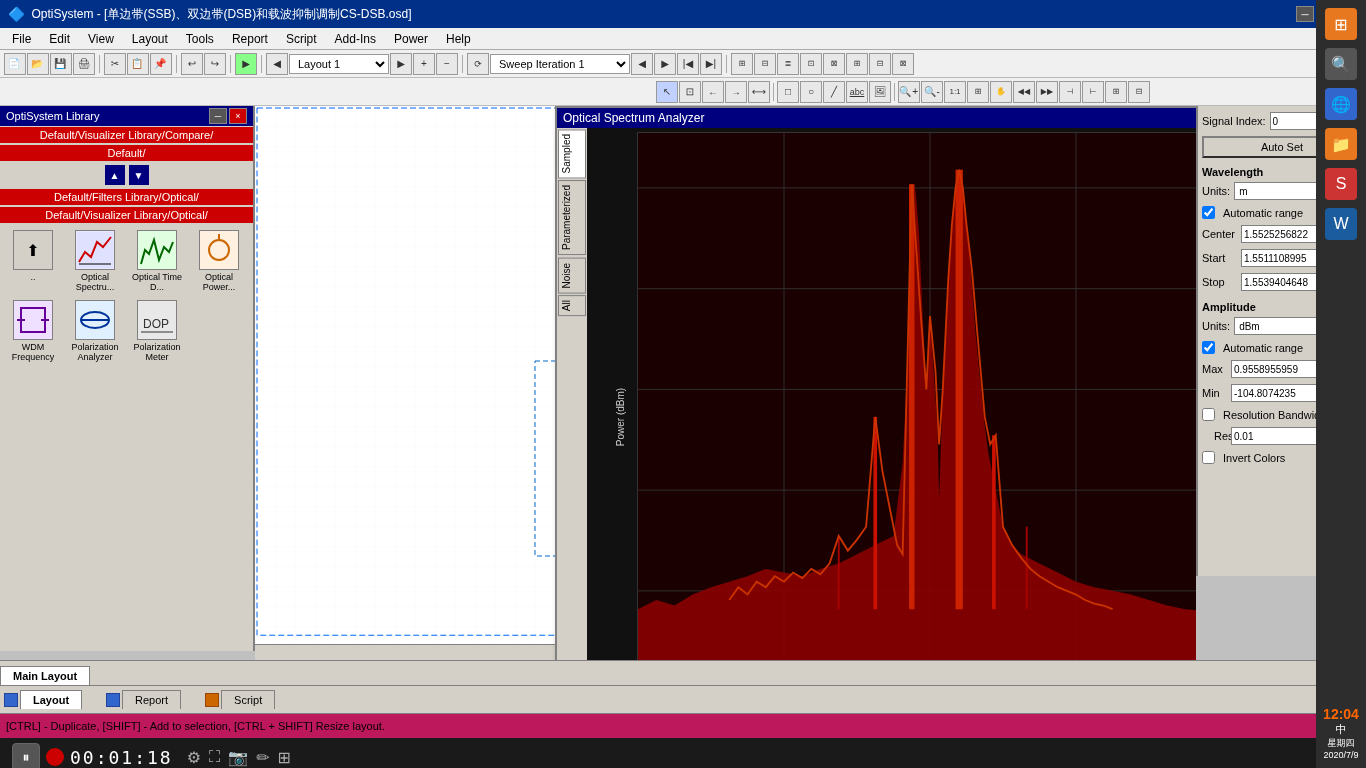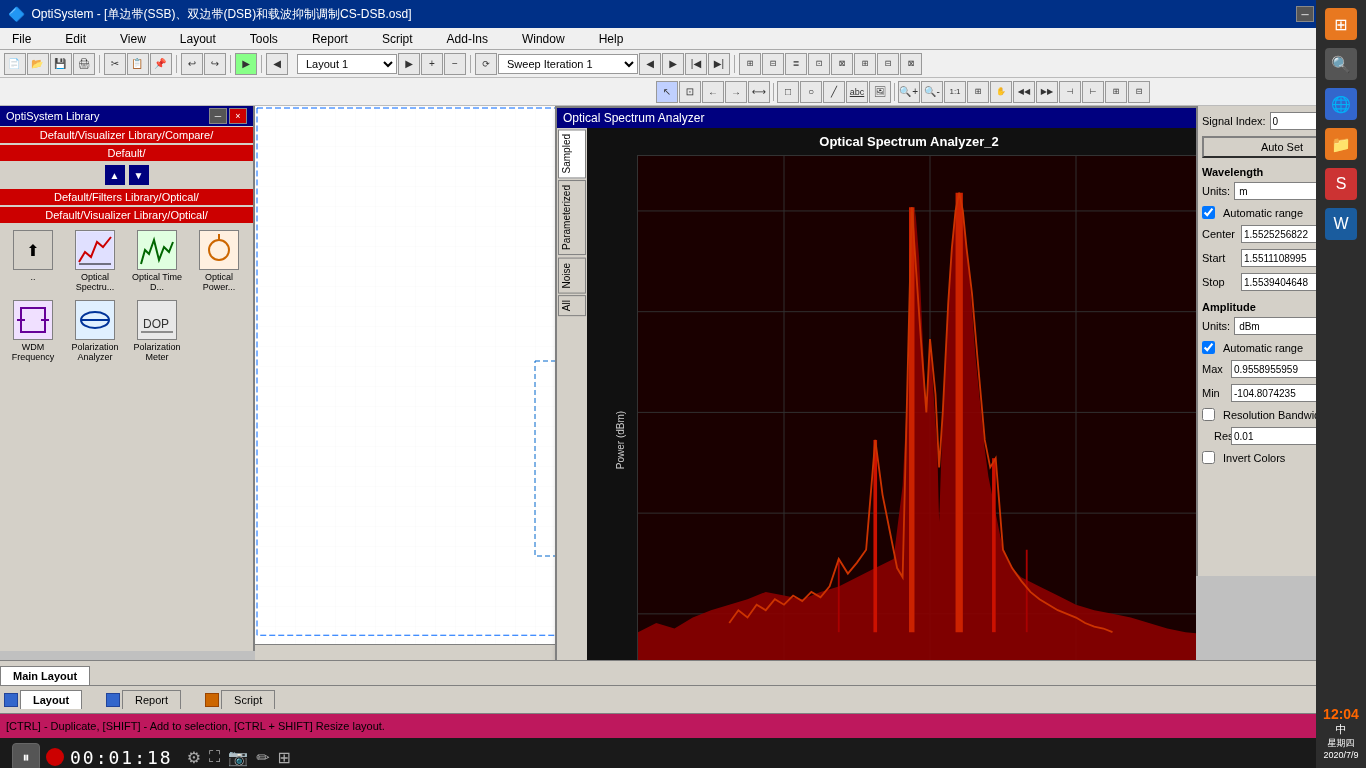--- a/index.html
+++ b/index.html
@@ -24,21 +24,21 @@
     .title-bar-btn.close { background: #c00; }
 
     
     .menu-bar {
       background: #f0f0f0;
       height: 22px;
       display: flex;
       align-items: center;
       padding: 0 4px;
       border-bottom: 1px solid #aaa;
-      gap: 18px;
+      gap: 2px;
     }
     .menu-item {
       padding: 2px 8px;
       font-size: 12px;
       cursor: pointer;
       color: #000;
     }
 
     
     .toolbar {
@@ -54,21 +54,21 @@
     .tb-btn {
       width: 22px; height: 22px; background: #e8e8e8;
       border: 1px solid #999; display: flex; align-items: center; justify-content: center;
       cursor: pointer; font-size: 10px; color: #333;
     }
     .tb-sep { width: 1px; height: 18px; background: #aaa; margin: 0 2px; }
     .tb-select {
       height: 20px; font-size: 11px; border: 1px solid #999; background: white; padding: 0 4px;
     }
     .sweep-select { width: 140px; }
-    .layout-select { width: 100px; margin-left: 8px; }
+    .layout-select { width: 100px; }
 
     
     .toolbar2 {
       background: #f0f0f0;
       height: 28px;
       display: flex;
       align-items: center;
       padding: 0 4px;
       border-bottom: 1px solid #bbb;
       gap: 2px;
@@ -403,21 +403,21 @@
 
 <div class="menu-bar">
   <span class="menu-item">File</span>
   <span class="menu-item">Edit</span>
   <span class="menu-item">View</span>
   <span class="menu-item">Layout</span>
   <span class="menu-item">Tools</span>
   <span class="menu-item">Report</span>
   <span class="menu-item">Script</span>
   <span class="menu-item">Add-Ins</span>
-  <span class="menu-item">Window</span>
+  <span class="menu-item">Power</span>
   <span class="menu-item">Help</span>
 </div>
 
 <div class="toolbar">
   <div class="toolbar-group">
     <div class="tb-btn">📄</div>
     <div class="tb-btn">📂</div>
     <div class="tb-btn">💾</div>
     <div class="tb-btn">🖨</div>
   </div>
@@ -681,23 +681,20 @@
         <div class="osa-body">
 
           <div class="osa-left">
             <div class="osa-tab-v active">Sampled</div>
             <div class="osa-tab-v">Parameterized</div>
             <div class="osa-tab-v">Noise</div>
             <div class="osa-tab-v">All</div>
           </div>
 
           <div style="flex:1;background:#111;display:flex;flex-direction:column;">
-            <div style="padding:6px 10px 2px;text-align:center;">
-              <span style="color:white;font-size:13px;font-weight:bold;">Optical Spectrum Analyzer_2</span>
-            </div>
 
             <div style="flex:1;display:flex;position:relative;padding:4px 8px 4px 50px;">
 
               <div style="position:absolute;left:4px;top:50%;transform:translateY(-50%) rotate(-90deg);color:#ccc;font-size:10px;white-space:nowrap;">Power (dBm)</div>
 
               <div style="flex:1;position:relative;border:1px solid #333;">
                 <svg width="100%" height="100%" viewBox="0 0 320 310" preserveAspectRatio="none">
 
                   <rect width="320" height="310" fill="#1a0000"></rect>
 

